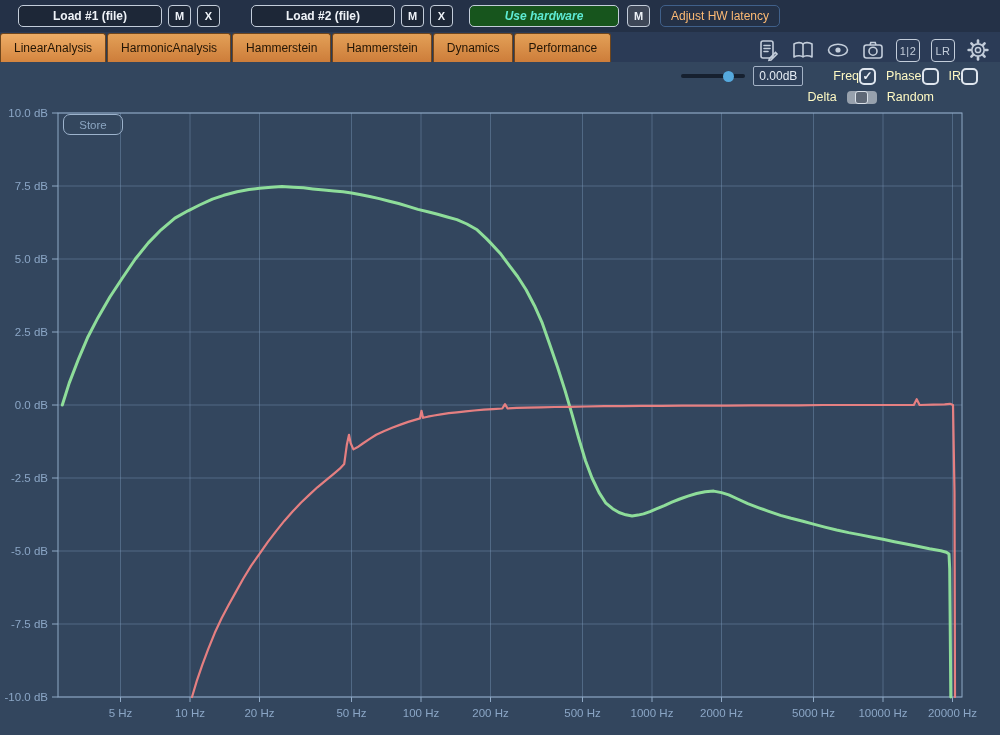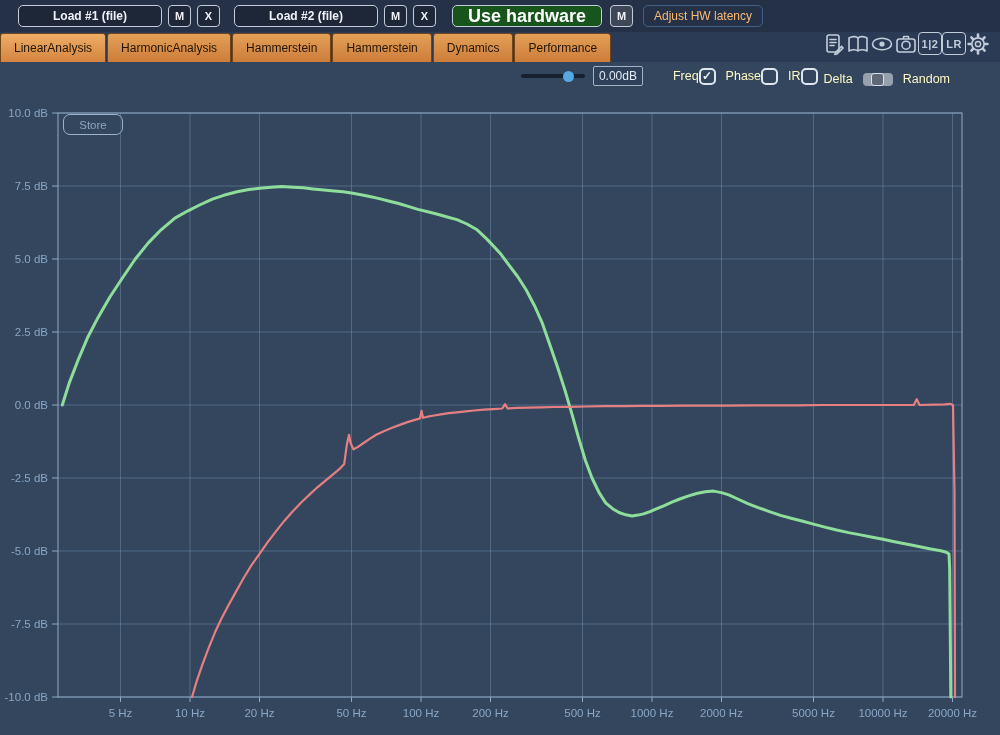--- a/index.html
+++ b/index.html
@@ -5,54 +5,54 @@
   html,body{margin:0;padding:0;background:#1c2636;}
   body{font-family:"Liberation Sans",sans-serif;-webkit-font-smoothing:antialiased;}
   #app{position:relative;width:1000px;height:735px;overflow:hidden;background:#33465e;}
 
   
   .topbar{position:relative;height:32px;background:#243147;display:flex;align-items:center;padding-left:18px;box-sizing:border-box;}
   .loadbtn{width:142px;height:20px;background:#1d2737;border:1.5px solid #c3cdda;border-radius:5px;
     color:#eef2f7;font-size:12px;font-weight:bold;display:flex;align-items:center;justify-content:center;margin-right:6px;}
   .sqbtn{width:21px;height:20px;background:#1d2737;border:1.5px solid #c3cdda;border-radius:4px;
     color:#eef2f7;font-size:11px;font-weight:bold;display:flex;align-items:center;justify-content:center;margin-right:6px;}
-  .gap8{margin-left:8px;}
+  .gap8{margin-left:25px;}
   .hwbtn{width:148px;height:20px;background:#17551d;border:1.5px solid #c3cdda;border-radius:5px;
-    color:#ffffff;font-size:18px;font-weight:bold;display:flex;align-items:center;justify-content:center;margin:0 8px 0 10px;}
+    color:#5eead4;font-size:12px;font-weight:bold;display:flex;align-items:center;justify-content:center;margin:0 8px 0 10px;font-style:italic;}
   .hwm{background:#3e4757;}
   .latbtn{height:20px;padding:0 10px;background:transparent;border:1.5px solid #40608a;border-radius:5px;
     color:#fdba74;font-size:12px;display:flex;align-items:center;justify-content:center;margin-left:4px;}
 
   
   .tabrow{position:relative;height:30px;background:#2b3b56;display:flex;align-items:flex-end;}
   .tab{height:28px;padding:0 13px;margin-right:1px;display:flex;align-items:center;
     background:linear-gradient(#e3a057,#cd7d3a);border:1px solid #6e451c;border-bottom:none;
     border-radius:3px 3px 0 0;color:#241605;font-size:12px;}
   .tab.active{background:linear-gradient(#eead66,#d4853f);}
-  .iconstrip{margin-left:auto;display:flex;align-items:flex-start;padding-right:10px;height:30px;font-weight:bold;}
+  .iconstrip{margin-left:auto;display:flex;align-items:flex-end;gap:11px;padding-right:10px;height:30px;}
   .icon24{width:24px;height:24px;display:flex;align-items:center;justify-content:center;}
   .icon24 svg{display:block;}
   .iconbox{width:22px;height:21px;border:1.6px solid #c3cdda;border-radius:4px;color:#c3cdda;
     font-size:11px;display:flex;align-items:center;justify-content:center;letter-spacing:0.5px;}
 
   
   .main{position:relative;height:675px;background:#33465e;}
   #plot{position:absolute;left:0;top:0;}
   .grid{stroke:#7d9cbc;stroke-opacity:0.42;stroke-width:1;}
   .tick{stroke:#8fa9c6;stroke-width:1;}
   .plotborder{fill:none;stroke:#8fa9c6;stroke-width:1;}
   .xlabel{fill:#8ba6c6;font-size:11.5px;text-anchor:middle;font-family:"Liberation Sans",sans-serif;}
   .ylabel{fill:#8ba6c6;font-size:11.5px;text-anchor:end;font-family:"Liberation Sans",sans-serif;}
 
   .storebtn{position:absolute;left:63px;top:52px;width:58px;height:19px;background:rgba(51,70,94,0.6);
     border:1.5px solid #9db3cc;border-radius:7px;color:#8ca6c2;font-size:11.5px;
     display:flex;align-items:center;justify-content:center;}
 
   
-  .controls{position:absolute;top:4px;right:4px;display:flex;flex-direction:row;align-items:flex-end;gap:4px;}
+  .controls{position:absolute;top:4px;right:20px;display:flex;flex-direction:column;align-items:flex-end;gap:4px;}
   .ctr-row{display:flex;align-items:center;}
   .slider{position:relative;width:64px;height:16px;margin-right:8px;}
   .slider .track{position:absolute;left:0;top:6px;width:64px;height:4px;background:#16202f;border-radius:2px;}
   .slider .knob{position:absolute;left:42px;top:2.5px;width:11px;height:11px;border-radius:50%;background:#55a9de;}
   .valuebox{width:48px;height:18px;border:1px solid #a3b2c5;background:#2e405a;border-radius:2px;
     color:#e4ebf3;font-size:12px;display:flex;align-items:center;justify-content:center;margin-right:30px;}
   .cklabel{color:#fef9c3;font-size:12.5px;}
   .checkbox{width:17px;height:17px;border:2px solid #dfe6ee;border-radius:5px;margin-right:10px;
     color:#eef3f8;font-size:12px;font-weight:bold;display:flex;align-items:center;justify-content:center;box-sizing:border-box;}
   .checkbox:last-child{margin-right:2px;}

